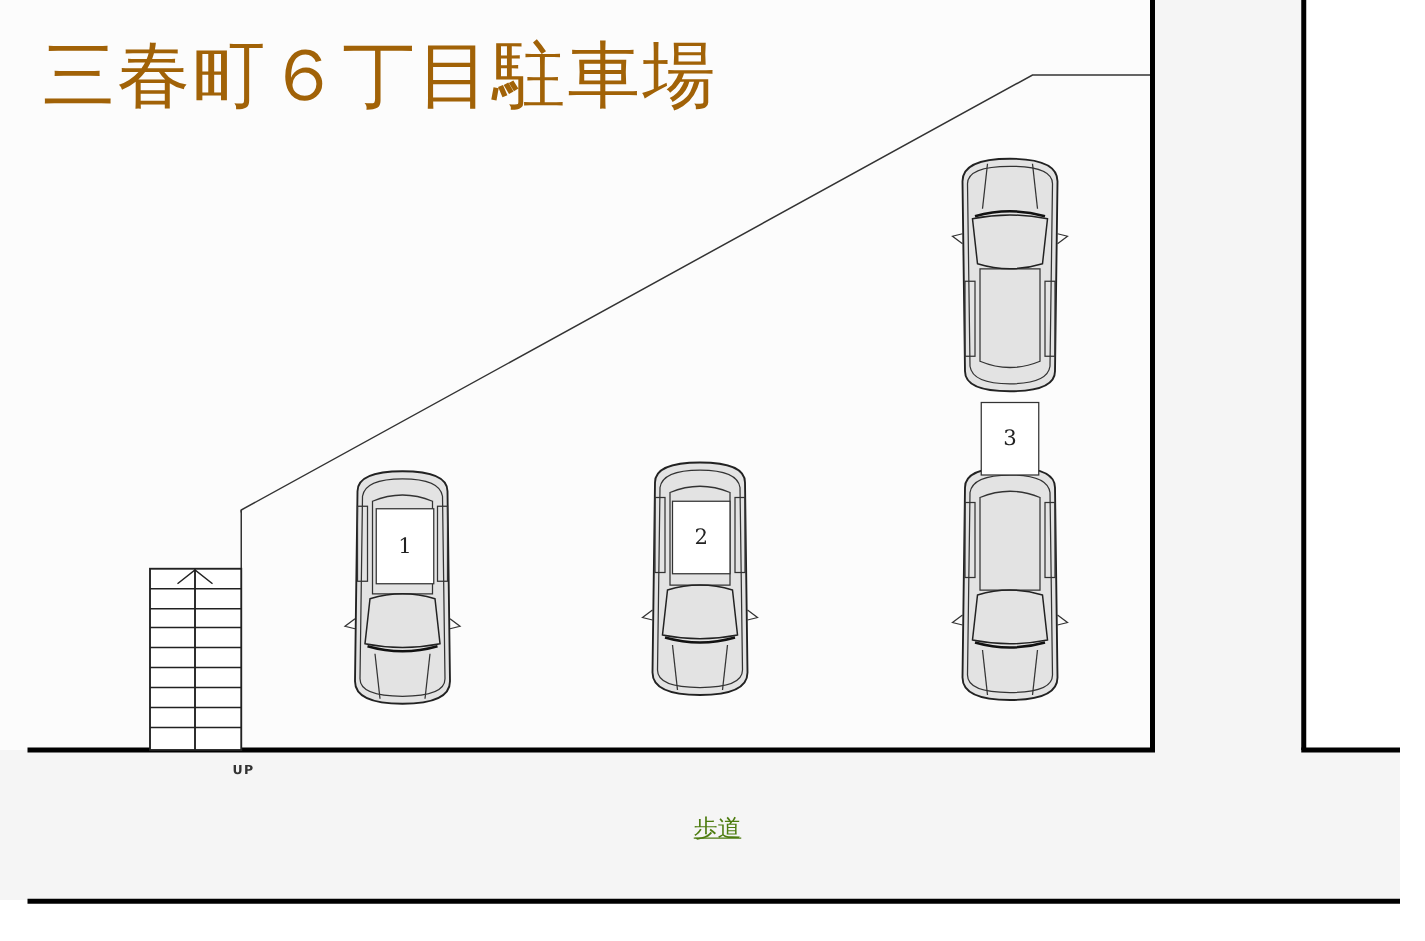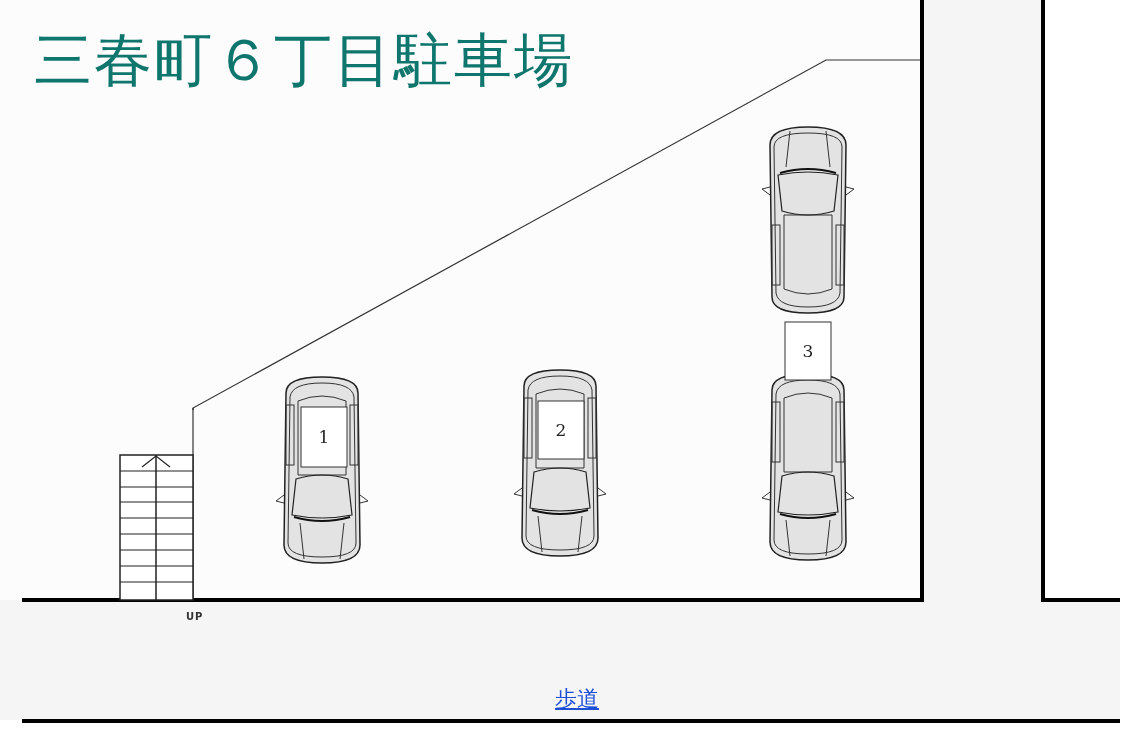--- a/index.html
+++ b/index.html
@@ -1,24 +1,24 @@
 <!DOCTYPE html>
 <html><head>
 <meta charset="utf-8">
 <style>
   html, body { margin: 0; padding: 0; background: #ffffff; }
   body { width: 1140px; height: 753px; position: relative; overflow: hidden; font-family: "DejaVu Sans", sans-serif; }
-  .title { position: absolute; left: 34px; top: 20px; font-size: 58px; line-height: 80px; letter-spacing: 2px; color: #0f766e; font-family: "DejaVu Sans", sans-serif; font-weight: normal; white-space: nowrap; }
+  .title { position: absolute; left: 34px; top: 20px; font-size: 58px; line-height: 80px; letter-spacing: 2px; color: #a16207; font-family: "DejaVu Sans", sans-serif; font-weight: normal; white-space: nowrap; }
   .lot-bg { position: absolute; left: 0; top: 0; width: 922px; height: 600px; background: #fcfcfc; }
   .side-road { position: absolute; left: 923px; top: 0; width: 120px; height: 600px; background: #f5f5f5; }
   .right-lot { position: absolute; left: 1043px; top: 0; width: 97px; height: 600px; background: #ffffff; }
   .sidewalk { position: absolute; left: 0; top: 600px; width: 1120px; height: 120px; background: #f5f5f5; }
   svg.plan { position: absolute; left: 0; top: 0; }
   .up-label { position: absolute; left: 146px; top: 611px; font-size: 10px; font-weight: bold; color: #333; letter-spacing: 1px; margin-left: 40px; }
-  .sidewalk-label { position: absolute; left: 555px; top: 650px; font-size: 22px; color: #1d4ed8; text-decoration: underline; margin-top: 34px; }
+  .sidewalk-label { position: absolute; left: 555px; top: 650px; font-size: 19px; color: #4d7c0f; text-decoration: underline; }
   .spot-num { position: absolute; font-family: "DejaVu Serif", serif; font-size: 17px; color: #222; text-align: center; display: flex; align-items: center; justify-content: center; }
 </style>
 </head>
 <body>
 
 <div class="lot-bg"></div>
 <div class="side-road"></div>
 <div class="right-lot"></div>
 <div class="sidewalk"></div>
 

